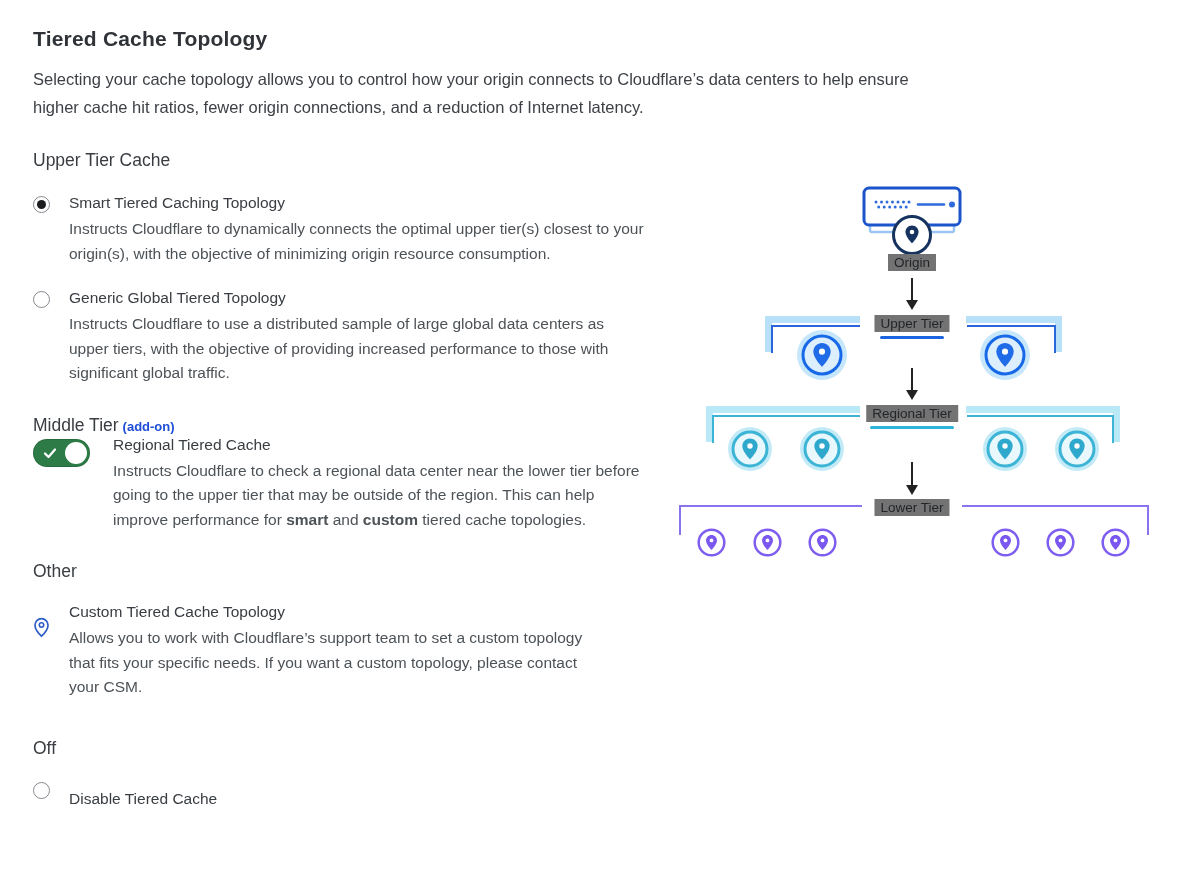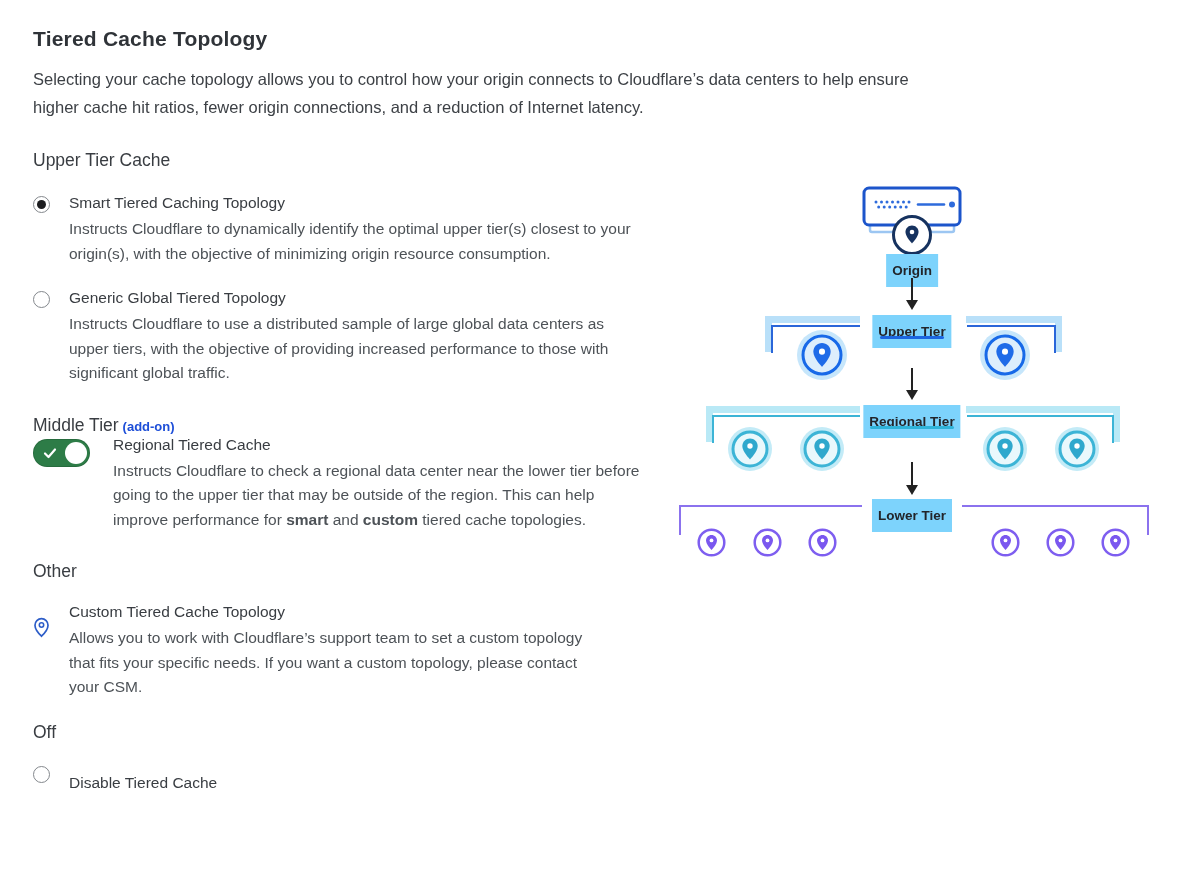--- a/index.html
+++ b/index.html
@@ -43,22 +43,22 @@
   .toggle svg.check { position:absolute; left:9px; top:6px; }
   .option .txt.after-toggle { margin-left:23px; }
 
   .pin-outline-icon { margin-top:14px; display:block; }
 
   
   .diagram { position:absolute; left:665px; top:180px; width:500px; height:400px; }
   .diagram .abs { position:absolute; }
   .dlabel {
     position:absolute; transform:translateX(-50%); left:247px;
-    font-size:13.5px; font-weight:700; color:#22252a; white-space:nowrap;
-    background:#7dd3fc; padding:8px 6px; line-height:17px;
+    font-size:13.5px; font-weight:400; color:#22252a; white-space:nowrap;
+    background:#737373; padding:0 6px; line-height:17px;
   }
   .underline { position:absolute; left:247px; transform:translateX(-50%); height:3px; border-radius:2px; }
   .bracket { position:absolute; }
   .bkt-left-light  { border-left:7px solid var(--light); border-top:7px solid var(--light); }
   .bkt-left-dark   { border-left:2.5px solid var(--dark); border-top:2.5px solid var(--dark); }
   .bkt-right-light { border-right:7px solid var(--light); border-top:7px solid var(--light); }
   .bkt-right-dark  { border-right:2.5px solid var(--dark); border-top:2.5px solid var(--dark); }
   .line-left  { border-left:2px solid var(--light); border-top:2px solid var(--light); }
   .line-right { border-right:2px solid var(--light); border-top:2px solid var(--light); }
   .pin-node { position:absolute; }
@@ -71,21 +71,21 @@
   <p class="intro">Selecting your cache topology allows you to control how your origin connects to Cloudflare’s data centers to help ensure higher cache hit ratios, fewer origin connections, and a reduction of Internet latency.</p>
 
   <h2 class="section">
     <span>Upper Tier Cache</span>
   </h2>
 
   <div class="option" style="margin-top:23px">
     <div class="ctl"><span class="radio checked"></span></div>
     <div class="txt">
       <div class="option-title">Smart Tiered Caching Topology</div>
-      <p class="option-desc w-sm">Instructs Cloudflare to dynamically identify the optimal upper tier(s) closest to your origin(s), with the objective of minimizing origin resource consumption.</p>
+      <p class="option-desc w-sm">Instructs Cloudflare to dynamically connects the optimal upper tier(s) closest to your origin(s), with the objective of minimizing origin resource consumption.</p>
     </div>
   </div>
 
   <div class="option" style="margin-top:23px">
     <div class="ctl"><span class="radio"></span></div>
     <div class="txt">
       <div class="option-title">Generic Global Tiered Topology</div>
       <p class="option-desc w-sm">Instructs Cloudflare to use a distributed sample of large global data centers as upper tiers, with the objective of providing increased performance to those with significant global traffic.</p>
     </div>
   </div>
@@ -119,21 +119,21 @@
         <path d="M12 2C6.9 2 2.8 6.1 2.8 11.2c0 6.6 9.2 15.6 9.2 15.6s9.2-9 9.2-15.6C21.2 6.1 17.1 2 12 2z" fill="none" stroke="#2d5dc8" stroke-width="2.4"></path>
         <circle cx="12" cy="11" r="3.1" fill="none" stroke="#2d5dc8" stroke-width="2.2"></circle>
       </svg>
     </div>
     <div class="txt">
       <div class="option-title">Custom Tiered Cache Topology</div>
       <p class="option-desc w-cu">Allows you to work with Cloudflare’s support team to set a custom topology that fits your specific needs. If you want a custom topology, please contact your CSM.</p>
     </div>
   </div>
 
-  <h2 class="section" style="margin-top:22px">
+  <h2 class="section" style="margin-top:38px">
     <span>Off</span>
   </h2>
 
   <div class="option" style="margin-top:21px">
     <div class="ctl"><span class="radio"></span></div>
     <div class="txt">
       <div class="option-title" style="margin-top:10px">Disable Tiered Cache</div>
     </div>
   </div>
 </div>

